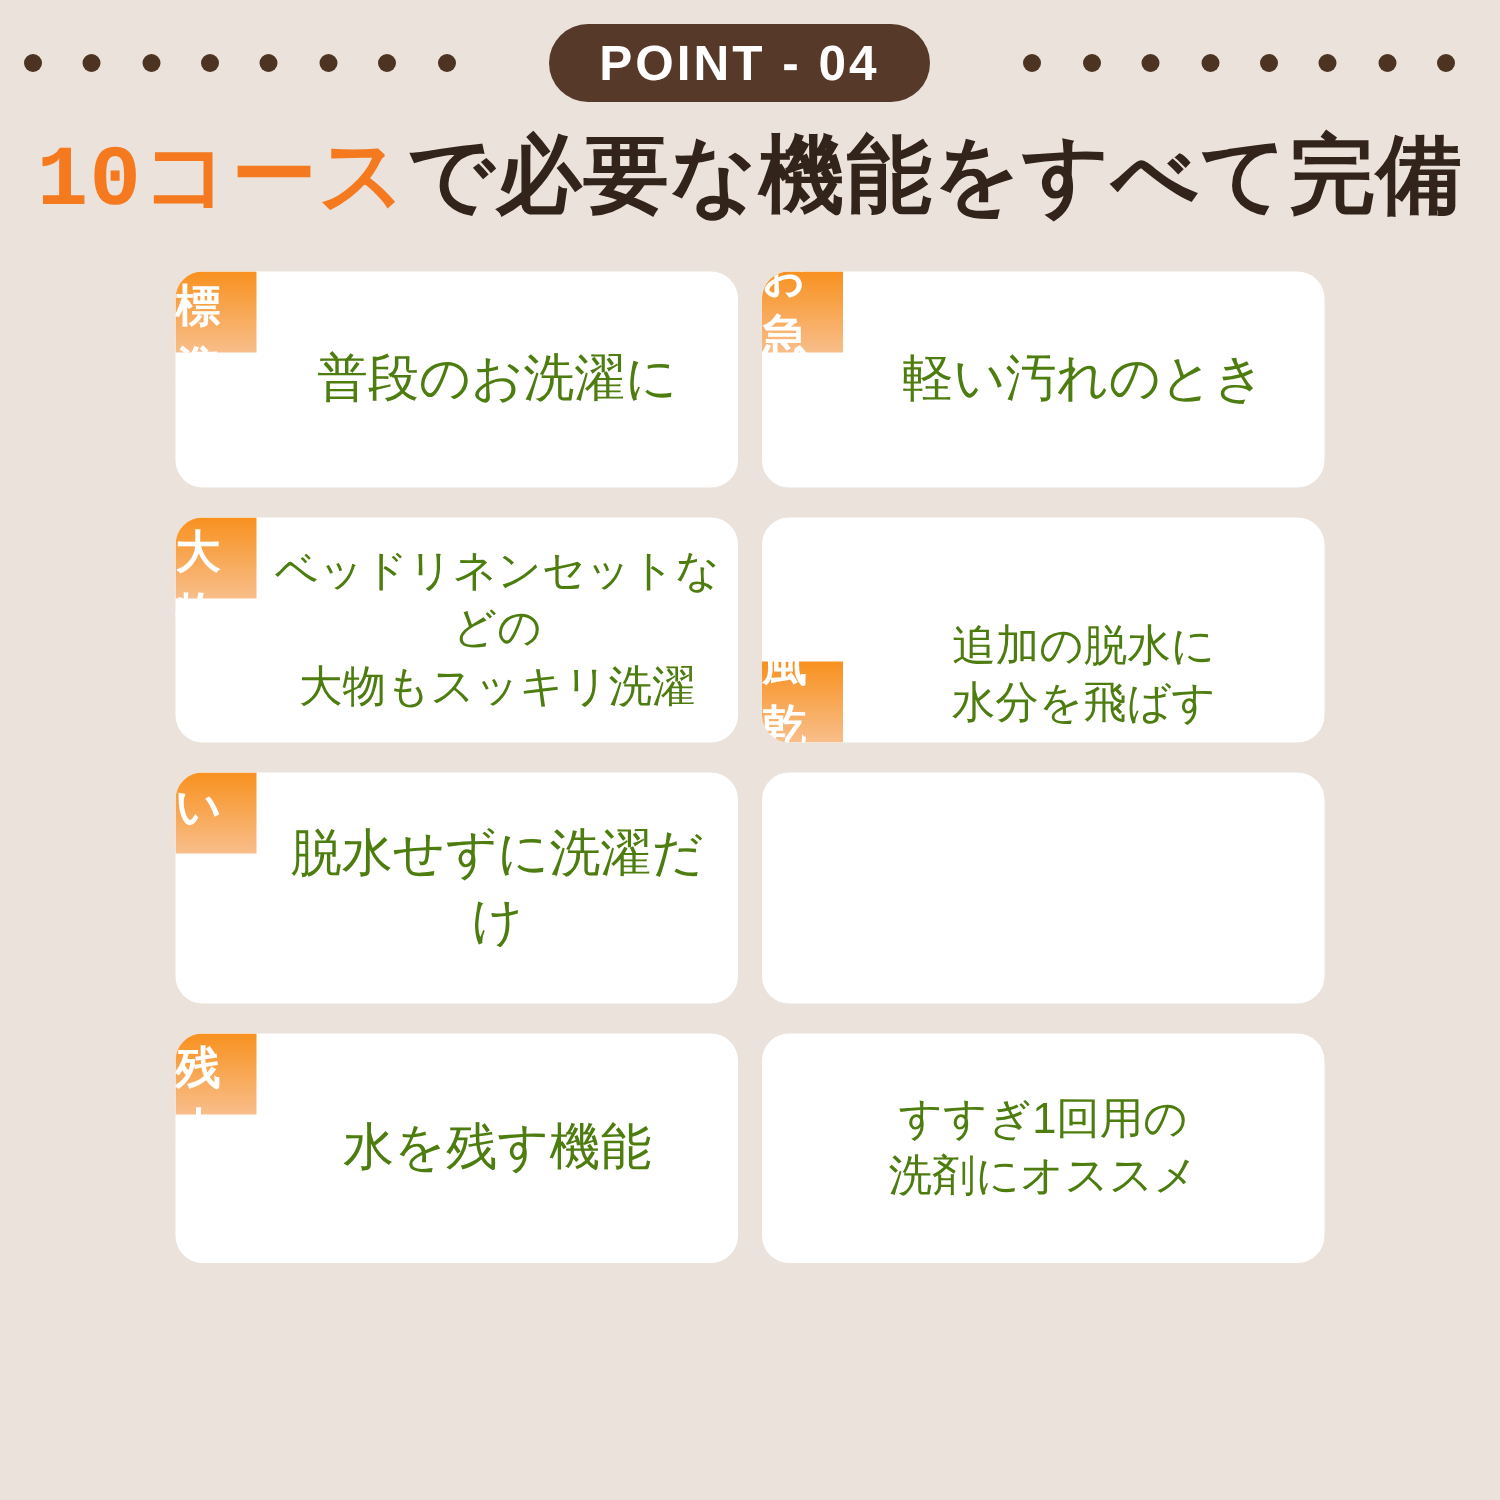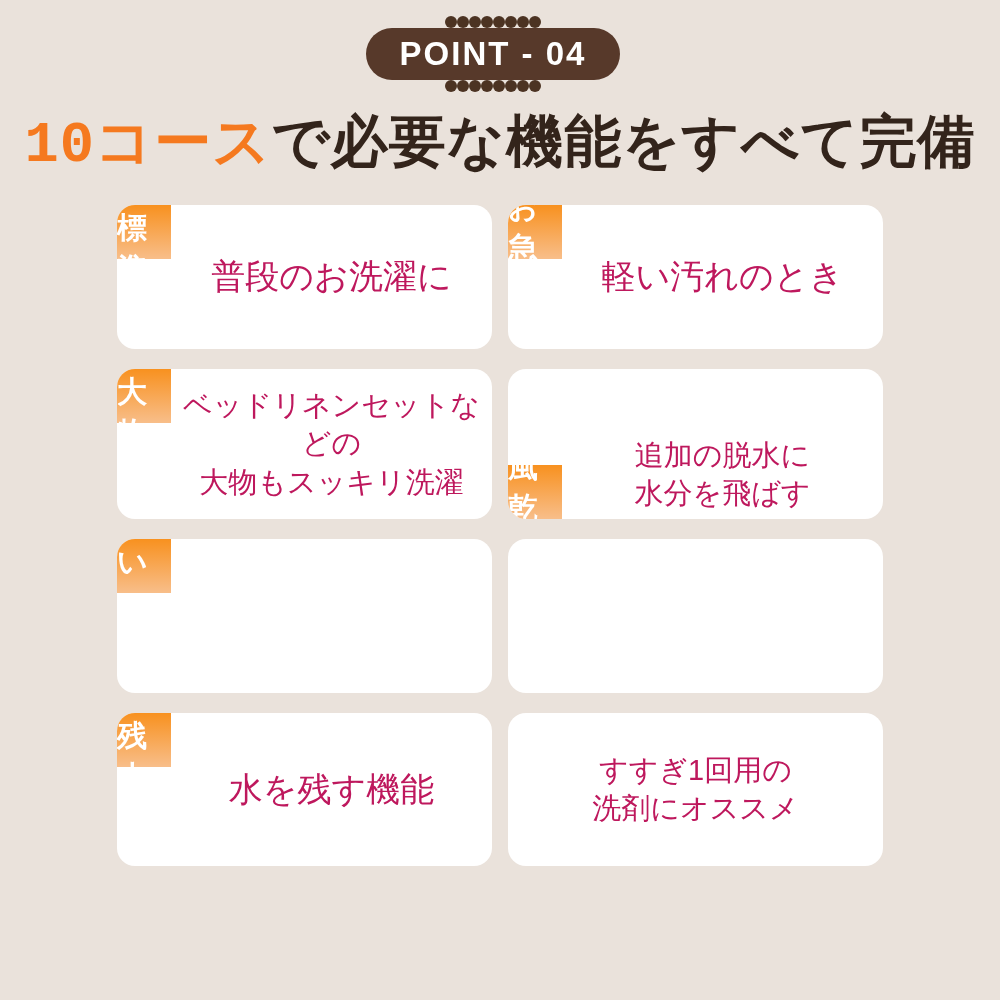--- a/index.html
+++ b/index.html
@@ -8,21 +8,20 @@
     background:#EAE2DB;
     font-family:"Liberation Sans","DejaVu Sans",sans-serif;
     overflow:hidden;
   }
   .page{width:1000px;height:1000px;position:relative;}
 
   
   .top-row{
     display:flex;align-items:center;justify-content:flex-start;
     padding:16px 30px 0 16px;
-    flex-direction:column;
   }
   .dots{flex:1;display:flex;justify-content:space-between;align-items:center;}
   .dot{width:12px;height:12px;border-radius:50%;background:#4C3322;}
   .badge{
     margin:0 62px;
     background:#57392A;
     color:#ffffff;
     border-radius:27px;
     height:52px;
     min-width:234px;
@@ -69,21 +68,21 @@
     color:#ffffff;
     font-size:30px;
     font-weight:700;
     display:flex;align-items:center;justify-content:center;
     letter-spacing:1px;
   }
   .card .bd{
     flex:1;
     display:flex;align-items:center;justify-content:center;
     text-align:center;
-    color:#be185d;
+    color:#4d7c0f;
     font-size:34px;
     line-height:1.32;
     padding:6px 10px;
     white-space:pre-line;
   }
   .card .bd.two-line{font-size:29px;}
   .r1{min-height:142px;}
   .r2{min-height:144px;}
   .r3{min-height:150px;align-items:flex-end;}
   .r4{min-height:154px;}
@@ -140,20 +139,21 @@
     </div>
 
     <div class="card r3">
       <div class="hd">05風乾燥</div>
       <div class="bd two-line">追加の脱水に
 水分を飛ばす</div>
     </div>
 
     <div class="card r4">
       <div class="hd">07洗いのみ</div>
+      <div class="bd">脱水せずに洗濯だけ</div>
     </div>
     <div class="card r4">
     </div>
 
     <div class="card r5">
       <div class="hd">09残水</div>
       <div class="bd">水を残す機能</div>
     </div>
     <div class="card r5">
       <div class="bd two-line">すすぎ1回用の

